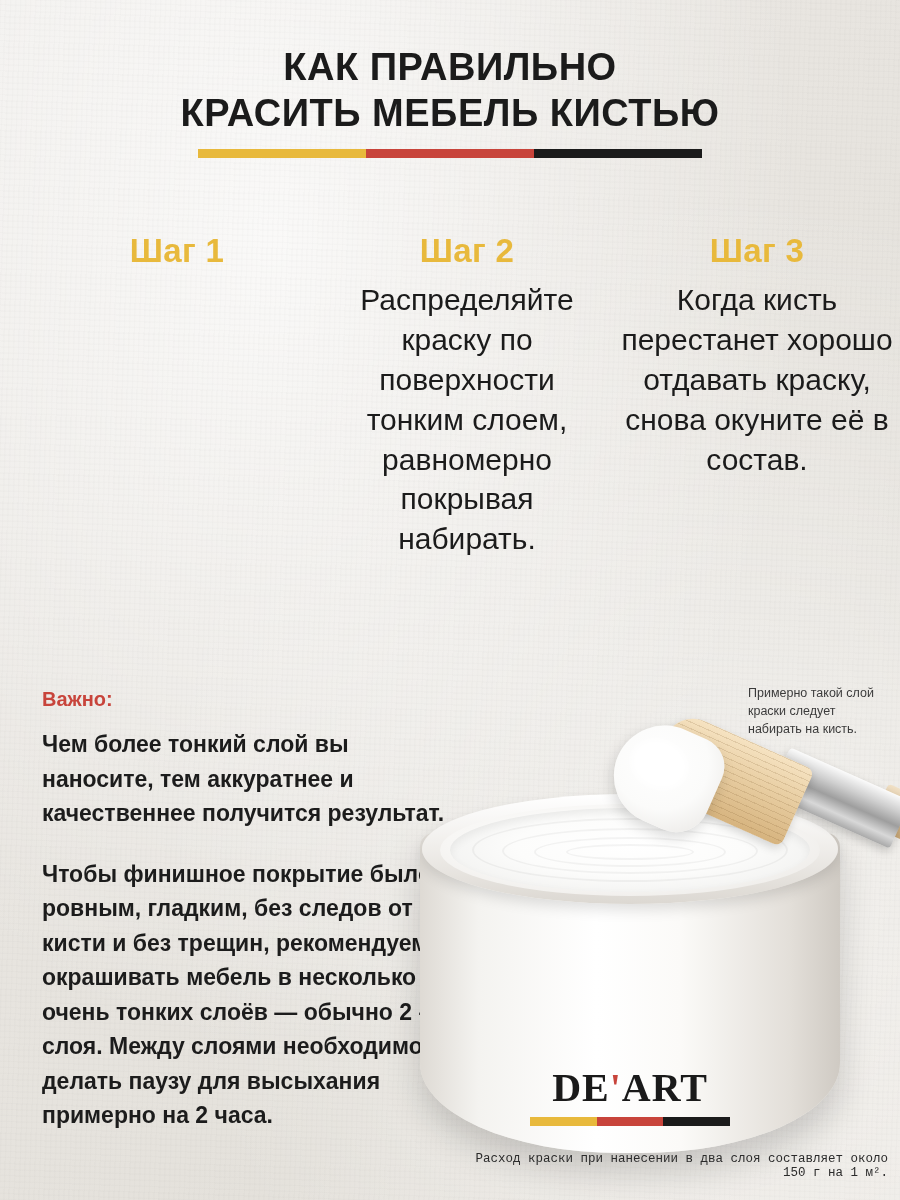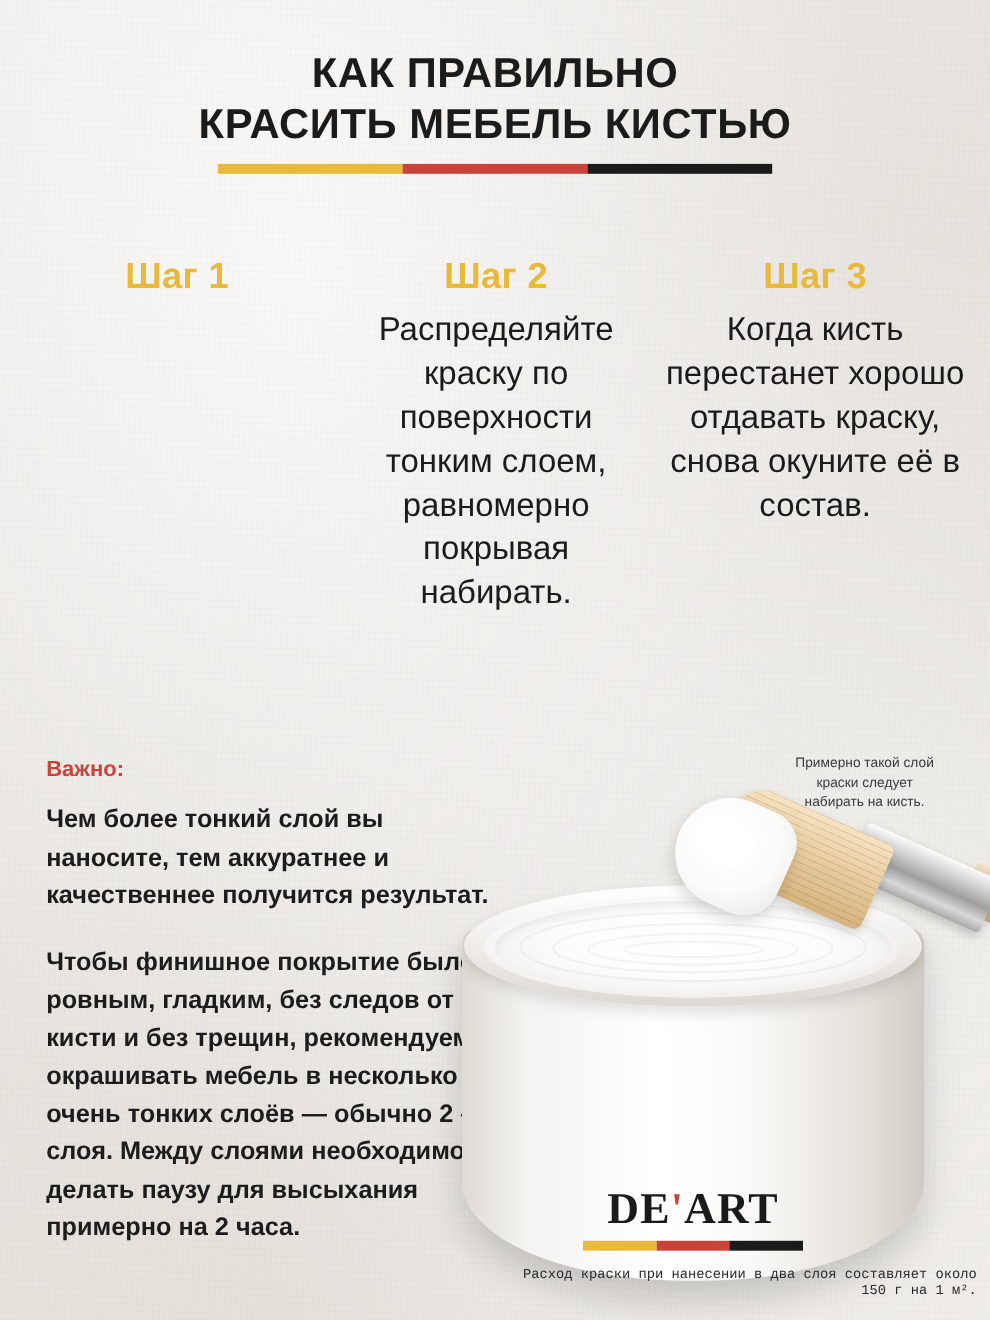--- a/index.html
+++ b/index.html
@@ -40,21 +40,21 @@
   }
   .title-rule {
     margin: 12px auto 0;
     width: 504px; height: 9px;
     display: flex;
   }
   .title-rule span { flex: 1 1 0; display: block; height: 100%; }
 
   
   .steps {
-    position: absolute; top: 232px; left: 22px;
+    position: absolute; top: 232px; left: 38px;
     width: 858px;
     display: flex;
     justify-content: space-between;
     gap: 12px;
   }
   .step { width: 278px; text-align: center; }
   .step-title {
     font-size: 33px; font-weight: bold;
     color: #e8b93c;
     letter-spacing: 0.3px;
@@ -77,23 +77,23 @@
   .important p {
     font-size: 23px;
     font-weight: bold;
     line-height: 1.5;
     color: #1c1c1c;
   }
   .important p + p { margin-top: 26px; }
 
   
   .side-note {
-    position: absolute; right: 44px; top: 684px;
+    position: absolute; right: 12px; top: 684px;
     width: 140px;
-    text-align: center;
+    text-align: left;
     font-size: 12.5px;
     line-height: 1.45;
     color: #3b3b3b;
   }
 
   
   .footer-note {
     position: absolute; left: 452px; top: 1152px; width: 436px;
     font-size: 12.5px;
     color: #2b2b2b;
@@ -102,21 +102,21 @@
   }
 
   
   .photo {
     position: absolute;
     left: 398px; top: 700px;
     width: 502px; height: 500px;
   }
   .jar {
     position: absolute;
-    left: 22px; top: 49px;
+    left: 22px; top: 38px;
     width: 420px; height: 410px;
   }
   .jar-body {
     position: absolute; left: 0; top: 95px;
     width: 420px; height: 320px;
     border-radius: 14px 14px 200px 200px / 14px 14px 90px 90px;
     background: linear-gradient(90deg,#dedad4 0%, #f4f3f0 14%, #ffffff 42%, #fbfaf8 62%, #e3dfd9 88%, #cfcac3 100%);
     box-shadow: 0 18px 34px rgba(0,0,0,0.17);
   }
   .jar-rim {

